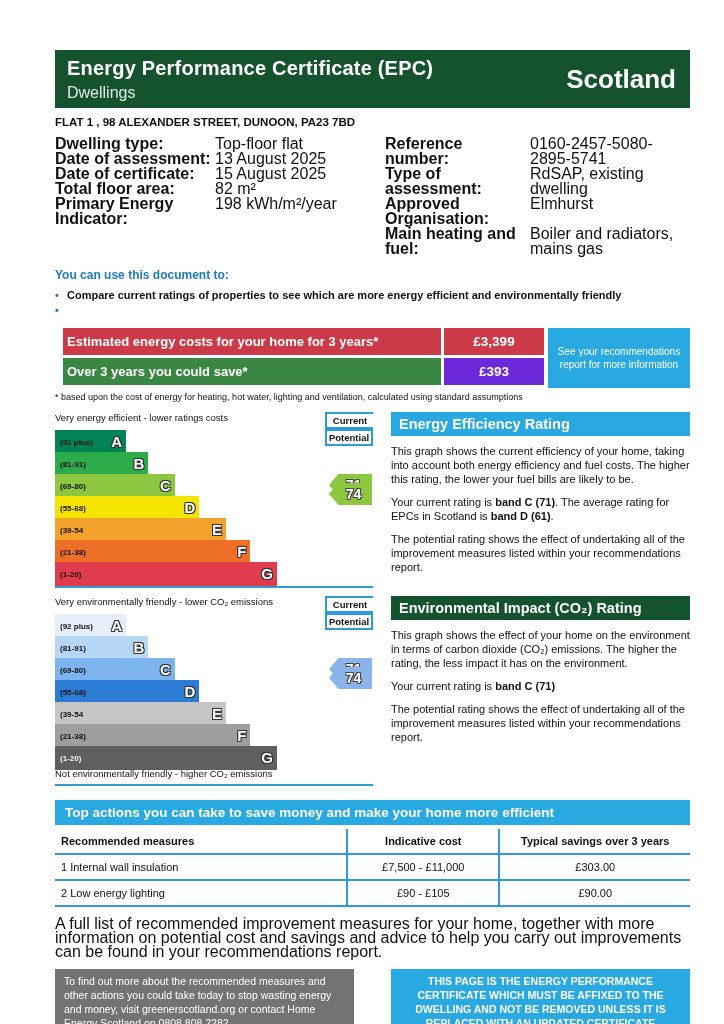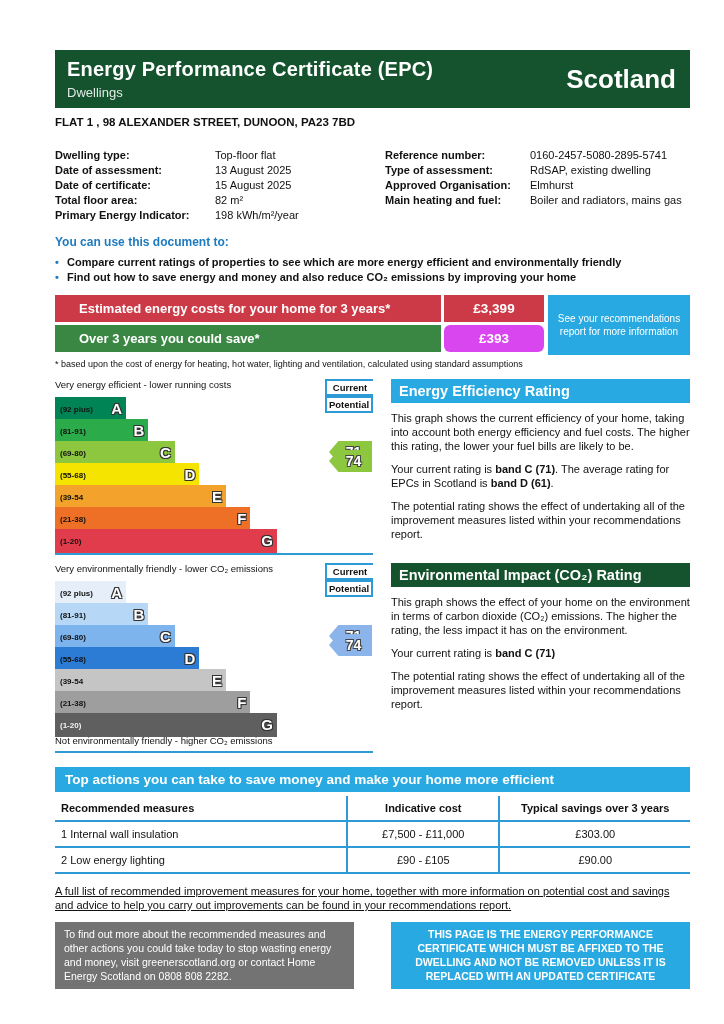--- a/index.html
+++ b/index.html
@@ -3,45 +3,45 @@
 <meta charset="utf-8">
 <style>
   * { margin:0; padding:0; box-sizing:border-box; }
   body { background:#e8e8e8; font-family:"Liberation Sans", sans-serif; }
   .page { position:relative; width:724px; height:1024px; background:#ffffff; color:#111; overflow:hidden; }
   .inner { position:absolute; left:55px; top:50px; width:635px; }
 
   
   .header-bar { height:58px; display:flex; justify-content:space-between; align-items:center; padding:6px 14px 6px 12px; color:#fff; }
   .hb-title { font-size:20px; font-weight:bold; letter-spacing:0.2px; }
-  .hb-sub { font-size:13px; color:rgba(255,255,255,0.88); margin-top:4px; }
+  .hb-sub { font-size:16px; color:rgba(255,255,255,0.88); margin-top:4px; }
   .hb-region { font-size:26px; font-weight:bold; }
   .address { margin-top:8px; font-size:11.5px; font-weight:bold; }
 
   
-  .details { margin-top:20px; display:flex; font-size:11px; line-height:15px; }
+  .details { margin-top:8px; display:flex; font-size:16px; line-height:15px; }
   .det-col-left { width:330px; }
   .det-col-right { flex:1; }
   .det-row { display:flex; }
   .det-label { font-weight:bold; }
   .det-col-left .det-label { width:160px; }
   .det-col-right .det-label { width:145px; flex:none; }
   .det-value { flex:1; }
 
   
   .usage-heading { margin-top:12px; font-size:12px; font-weight:bold; color:#1e7bbf; }
   .bullets { margin-top:6px; }
   .bullet { display:flex; font-size:11px; font-weight:bold; line-height:15px; }
   .bullet-dot { color:#1e7bbf; width:12px; text-align:left; font-size:11px; }
 
   
   .costs { margin-top:10px; display:flex; }
   .cost-rows { flex:1; }
   .cost-row { display:flex; height:27px; margin-bottom:3px; }
-  .cost-label { flex:1; color:#fff; font-size:13px; font-weight:bold; display:flex; align-items:center; padding-left:24px; }
+  .cost-label { flex:1; color:#fff; font-size:13px; font-weight:bold; display:flex; align-items:center; padding-left:4px;margin-left:8px; }
   .cost-value { width:100px; margin-left:3px; color:#fff; font-size:13.5px; font-weight:bold; display:flex; align-items:center; justify-content:center; }
   .cost-aside { width:142px; margin-left:4px; color:#fff; font-size:10px; text-align:center; display:flex; align-items:center; justify-content:center; padding:3px 8px; line-height:1.3; }
   .footnote { margin-top:4px; font-size:9px; }
 
   
   .chart-section { margin-top:10px; display:flex; gap:18px; }
   .chart { position:relative; width:318px; border-bottom:2px solid #2e9bd6; padding-bottom:2px; }
   .chart-top-label, .chart-bottom-label { font-size:9.5px; height:14px; }
   .chart-top-label { margin-bottom:4px; }
   .chart-bottom-label { margin-top:1px; }
@@ -69,21 +69,21 @@
   
   .actions-bar { margin-top:14px; color:#fff; font-size:13.5px; font-weight:bold; padding:5px 10px; }
   .actions-table { width:100%; border-collapse:collapse; margin-top:4px; font-size:11px; }
   .actions-table th, .actions-table td { border-bottom:2px solid #2e9bd6; padding:6px 6px; }
   .actions-table th { font-weight:bold; text-align:center; }
   .actions-table th:first-child, .actions-table td:first-child { text-align:left; }
   .actions-table td { text-align:center; }
   .actions-table th + th, .actions-table td + td { border-left:2px solid #2e9bd6; }
   .col-measure { width:46%; } .col-cost { width:24%; } .col-save { width:30%; }
 
-  .full-list { margin-top:10px; font-size:11px; line-height:14px;text-decoration:underline; }
+  .full-list { margin-top:10px; font-size:16px; line-height:14px; }
 
   
   .footer-boxes { margin-top:10px; display:flex; justify-content:space-between; }
   .foot-box { width:299px; min-height:62px; color:#fff; padding:6px 9px; font-size:10.5px; line-height:1.32; }
   .foot-box.notice { font-weight:bold; text-align:center; display:flex; align-items:center; }
 </style>
 </head>
 <body>
 
 <div class="page">
@@ -142,42 +142,41 @@
     </div>
 
     <div class="usage-heading">You can use this document to:</div>
     <div class="bullets">
       <div class="bullet">
         <span class="bullet-dot">•</span>
         <span>Compare current ratings of properties to see which are more energy efficient and environmentally friendly</span>
       </div>
       <div class="bullet">
         <span class="bullet-dot">•</span>
-        <span>Find out how to save energy and money and also reduce CO₂ emissions by improving your home</span>
       </div>
     </div>
 
     <div class="costs">
       <div class="cost-rows">
         <div class="cost-row">
           <div class="cost-label" style="background-color: rgb(205, 58, 71);">Estimated energy costs for your home for 3 years*</div>
           <div class="cost-value" style="background-color: rgb(205, 58, 71);">£3,399</div>
         </div>
         <div class="cost-row">
           <div class="cost-label" style="background-color: rgb(58, 134, 67);">Over 3 years you could save*</div>
-          <div class="cost-value" style="background-color: #d946ef; border-radius: 6px;">£393</div>
+          <div class="cost-value" style="background-color: #6d28d9;">£393</div>
         </div>
       </div>
       <div class="cost-aside" style="background-color: rgb(41, 169, 225);">See your recommendations report for more information</div>
     </div>
     <div class="footnote">* based upon the cost of energy for heating, hot water, lighting and ventilation, calculated using standard assumptions</div>
 
     <div class="chart-section">
       <div class="chart">
-        <div class="chart-top-label">Very energy efficient - lower running costs</div>
+        <div class="chart-top-label">Very energy efficient - lower ratings costs</div>
         <div class="bands">
           <div class="band-row">
               <div class="band" style="background-color: rgb(0, 132, 85); width: 32%;">
                 <span class="range">(92 plus)</span>
                 <span class="letter">A</span>
               </div>
             </div>
           <div class="band-row">
               <div class="band" style="background-color: rgb(44, 171, 75); width: 42%;">
                 <span class="range">(81-91)</span>

